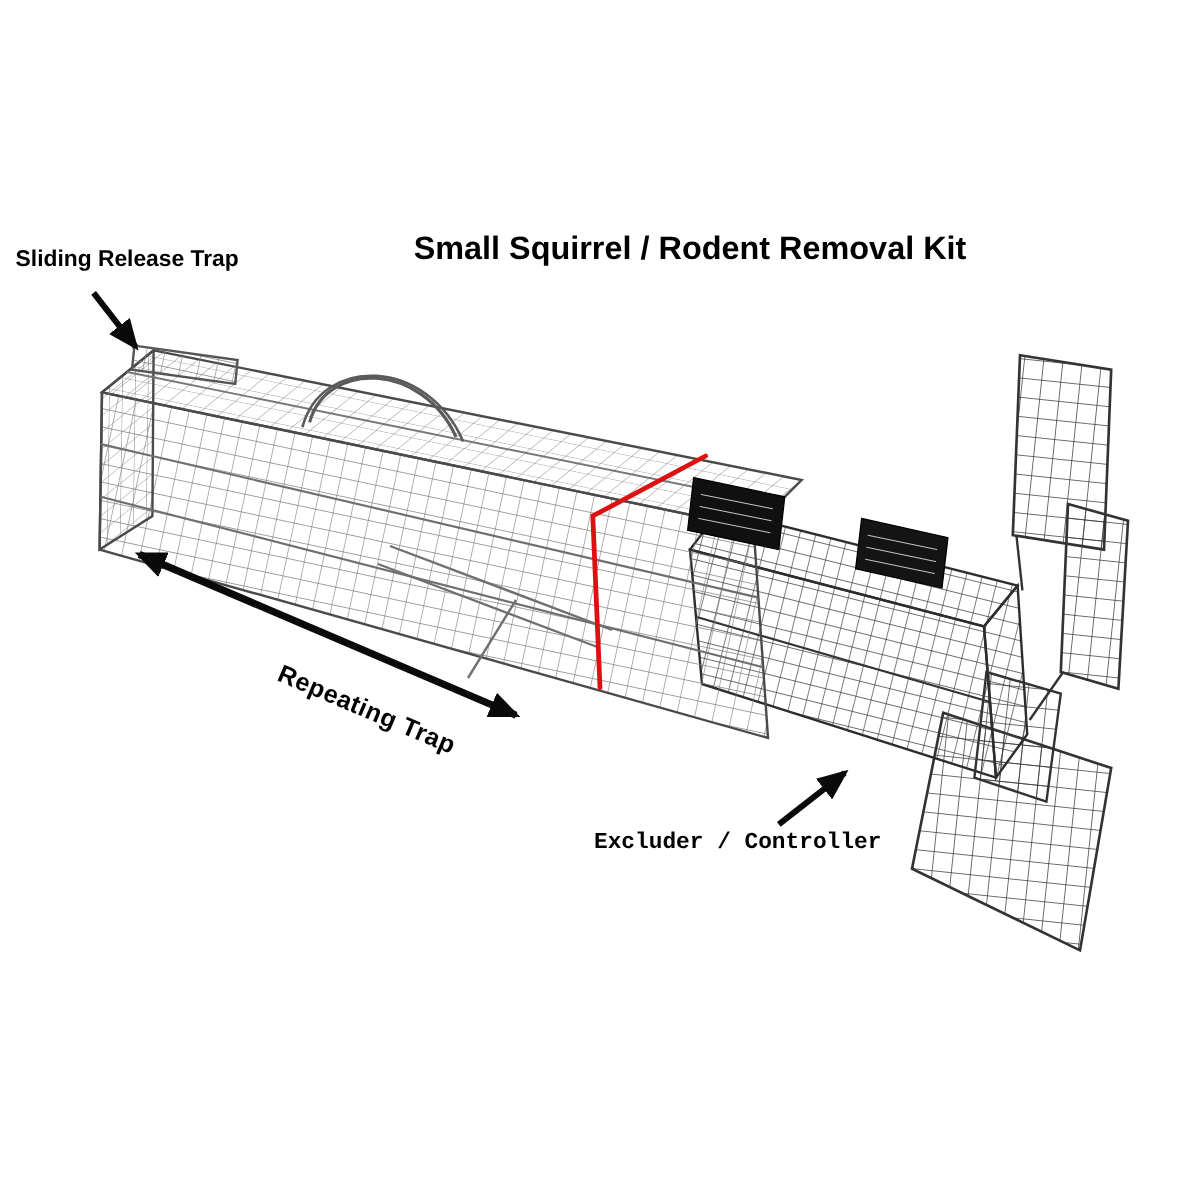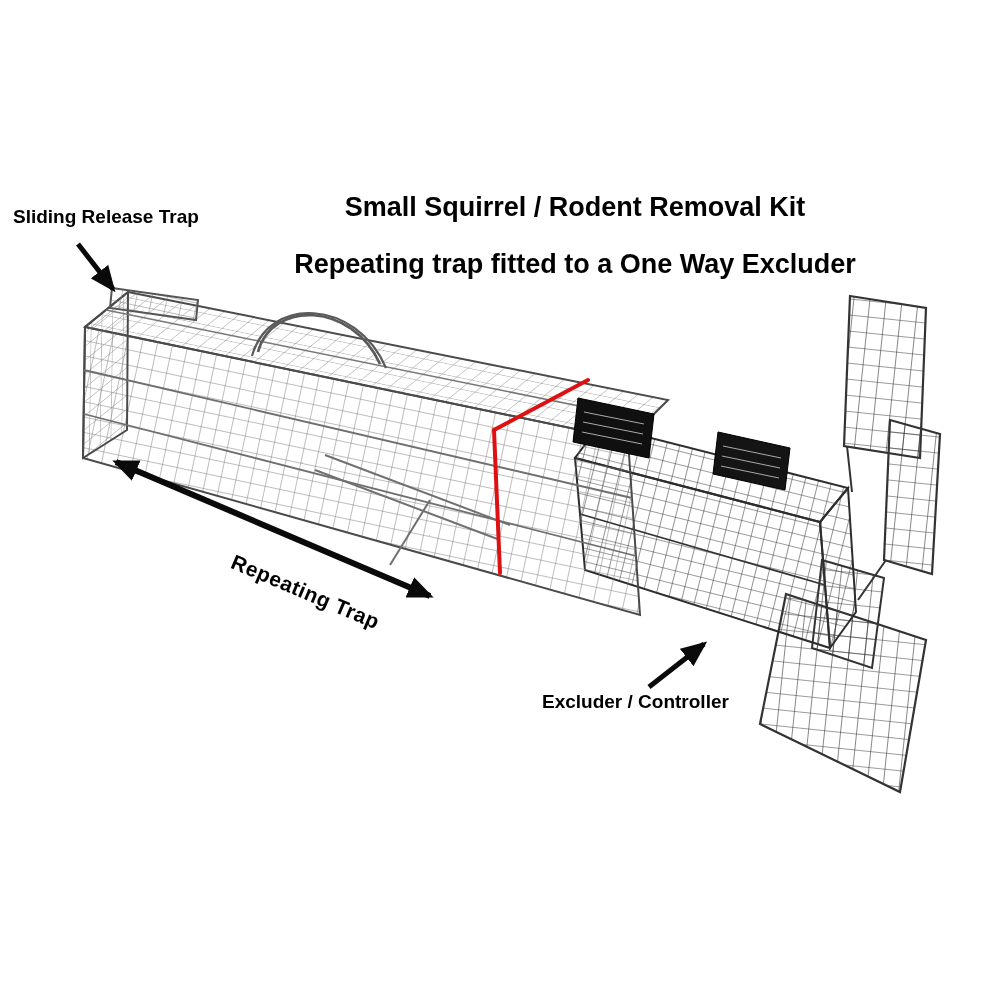--- a/index.html
+++ b/index.html
@@ -24,21 +24,21 @@
   .subtitle { top: 249px; font-size: 27px; }
   .lbl {
     position: absolute;
     color: #000;
     font-weight: bold;
     white-space: nowrap;
   }
   .lbl-door     { left: 13px;  top: 206px; font-size: 19px; }
   .lbl-trap     { left: 237px; top: 550px; font-size: 21px; letter-spacing: .5px;
                   transform: rotate(23deg); transform-origin: left top; }
-  .lbl-excluder { left: 542px; top: 691px; font-size: 19px; }
+  .lbl-excluder { left: 495px; top: 691px; font-size: 19px; font-family: Liberation Mono, monospace; }
 </style>
 </head>
 <body>
 
 <div class="stage">
 
   <svg width="1000" height="1000" viewBox="0 0 1000 1000">
     <defs>
       <marker id="ah" viewBox="0 0 26 22" markerWidth="26" markerHeight="22" refX="22" refY="11" orient="auto-start-reverse" markerUnits="userSpaceOnUse">
         <path d="M0,0 L26,11 L0,22 Z" fill="#0a0a0a"></path>
@@ -111,18 +111,17 @@
     <polyline points="588,380 494,430 500,573" fill="none" stroke="#dd1111" stroke-width="4" stroke-linecap="round"></polyline>
 
     <g>
       <line x1="78" y1="244" x2="113" y2="289" stroke="#0a0a0a" stroke-width="5" marker-end="url(#ah)"></line>
       <line x1="116" y1="462" x2="430" y2="596" stroke="#0a0a0a" stroke-width="6" marker-start="url(#ah)" marker-end="url(#ah)"></line>
       <line x1="649" y1="687" x2="704" y2="644" stroke="#0a0a0a" stroke-width="5" marker-end="url(#ah)"></line>
     </g>
   </svg>
 
   <h1 class="title">Small Squirrel / Rodent Removal Kit</h1>
-  <h2 class="subtitle">Repeating trap fitted to a One Way Excluder</h2>
 
   <div class="lbl lbl-door">Sliding Release Trap</div>
   <div class="lbl lbl-trap">Repeating Trap</div>
   <div class="lbl lbl-excluder">Excluder / Controller</div>
 </div>
 
 </body></html>

